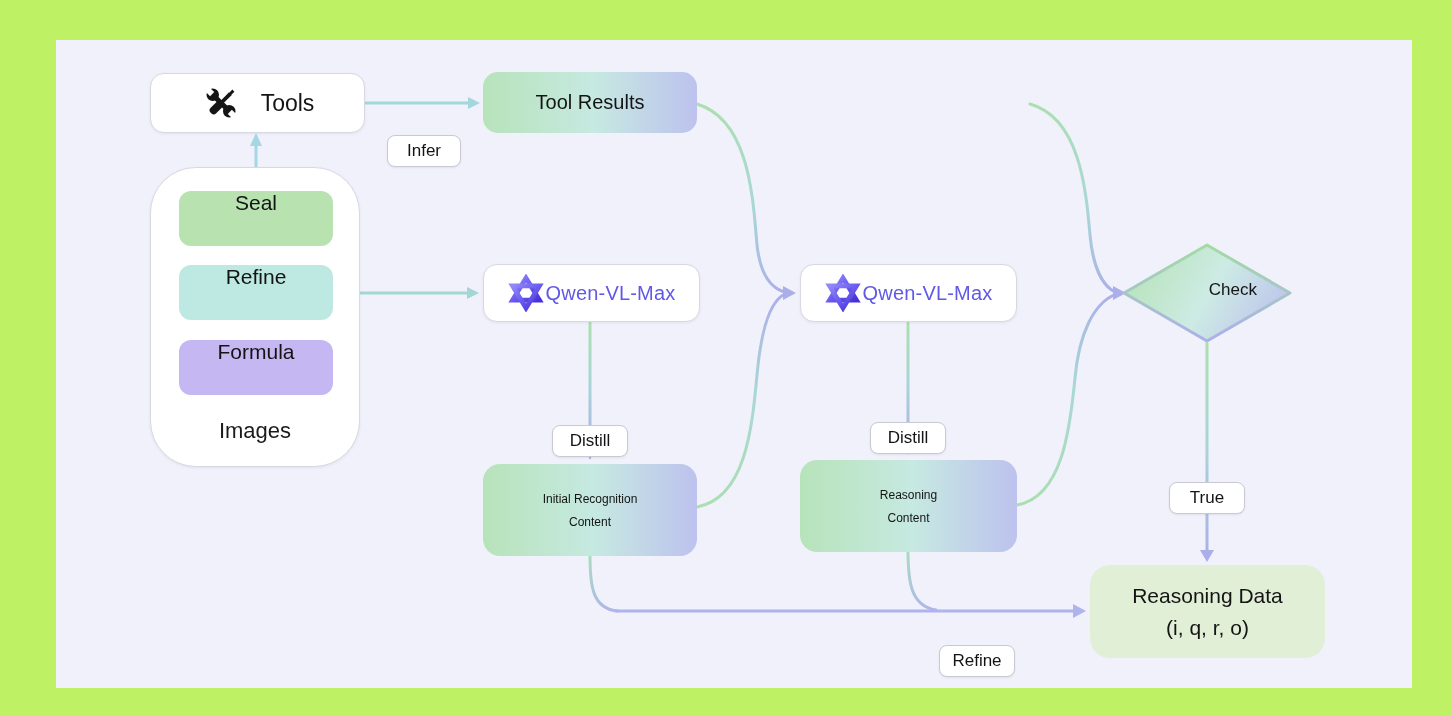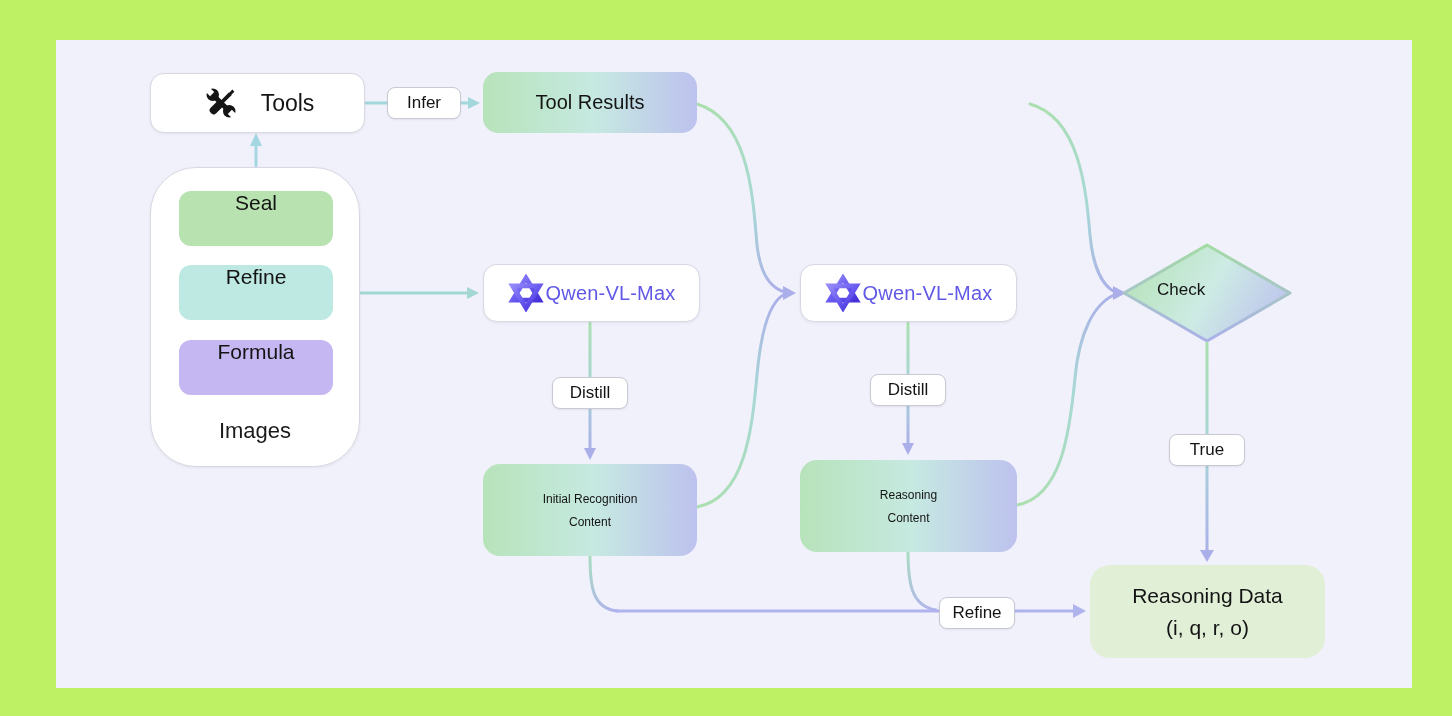--- a/index.html
+++ b/index.html
@@ -3,31 +3,31 @@
 <meta charset="utf-8">
 <style>
   html,body{margin:0;padding:0;background:#ffffff;}
   .canvas{position:relative;width:1452px;height:716px;background:#bef264;font-family:Liberation Sans, sans-serif;overflow:hidden;}
   .panel{position:absolute;left:56px;top:40px;width:1356px;height:648px;background:#f1f1fb;}
   .connectors{position:absolute;left:0;top:0;width:1452px;height:716px;z-index:1;pointer-events:none;}
   .node{position:absolute;z-index:2;display:flex;align-items:center;justify-content:center;box-sizing:border-box;color:#141414;}
   .white-box{background:#ffffff;border:1.5px solid #d8d8e2;border-radius:14px;box-shadow:0 1px 3px rgba(40,40,80,.07);}
   .grad-box{background:linear-gradient(90deg,#b7e3ba 0%,#c6e9e1 52%,#bdc2ee 100%);border-radius:15px;font-size:20px;justify-content:center;}
   .two-line{flex-direction:column;gap:11px;font-size:12px;line-height:1;}
-  .edge-label{background:#ffffff;border:1.5px solid #c9c9d4;border-radius:8px;font-size:17px;box-shadow:0 1px 2px rgba(40,40,80,.08);}
+  .edge-label{background:#ffffff;border:1.5px solid #c9c9d4;border-radius:8px;font-size:17px;box-shadow:0 1px 2px rgba(40,40,80,.08);margin-top:48px;}
   .images-group{background:#ffffff;border:1.5px solid #d8d8e2;border-radius:46px;box-shadow:0 1px 3px rgba(40,40,80,.07);flex-direction:column;justify-content:flex-start;}
   .img-item{position:absolute;left:28px;width:154px;height:55px;border-radius:12px;display:flex;align-items:flex-start;justify-content:center;font-size:21px;}
   .img-seal{top:23px;background:#b9e2b1;}
   .img-table{top:97px;background:#bee8e2;}
   .img-formula{top:172px;background:#c5b7f1;}
   .images-caption{position:absolute;top:250px;left:0;width:100%;text-align:center;font-size:22px;color:#1b1b1b;}
   .tools-box{gap:20px;font-size:23px;}
   .qwen-box{gap:0;font-size:20px;border-radius:14px;}
   .qwen-text{color:#6159e6;letter-spacing:.2px;}
-  .check-text{position:absolute;z-index:3;left:1157px;top:280px;width:100px;text-align:left;font-size:17px;color:#141414;}
+  .check-text{position:absolute;z-index:3;left:1157px;top:280px;width:100px;text-align:right;font-size:17px;color:#141414;}
   .reasoning-box{background:#e1efd7;border-radius:20px;}
 </style>
 </head>
 <body>
 
 <div class="canvas">
   <div class="panel"></div>
 
   <svg class="connectors" viewBox="0 0 1452 716">
     <defs>

